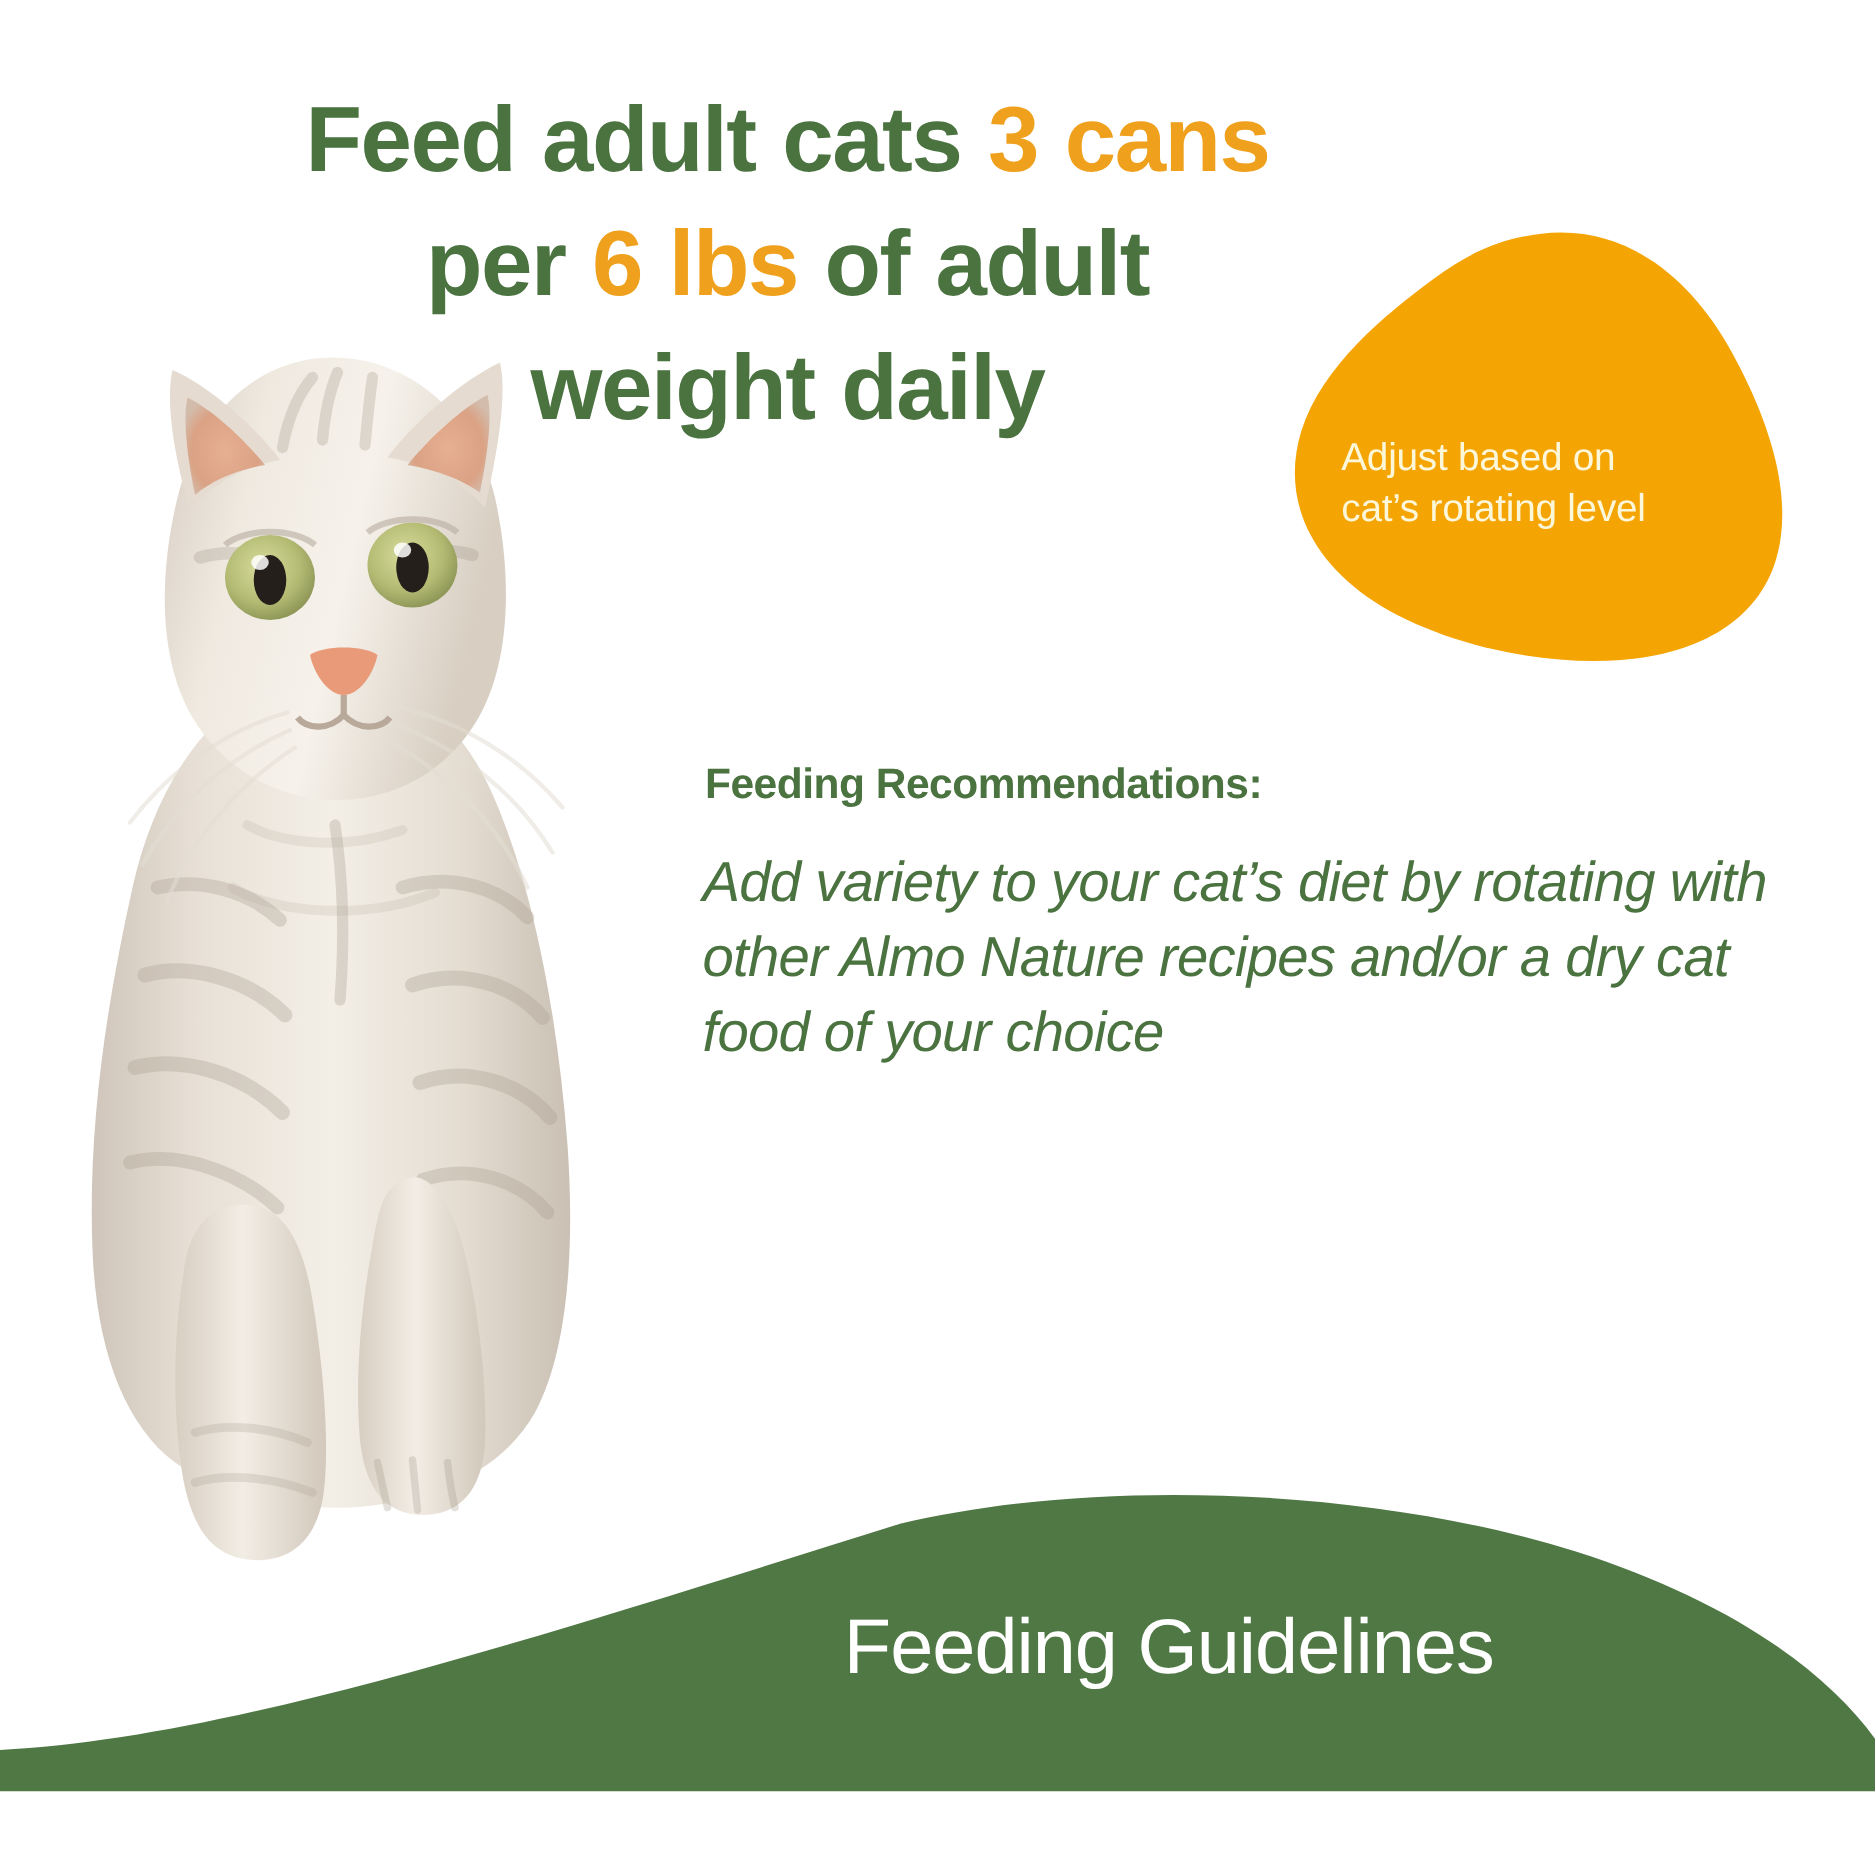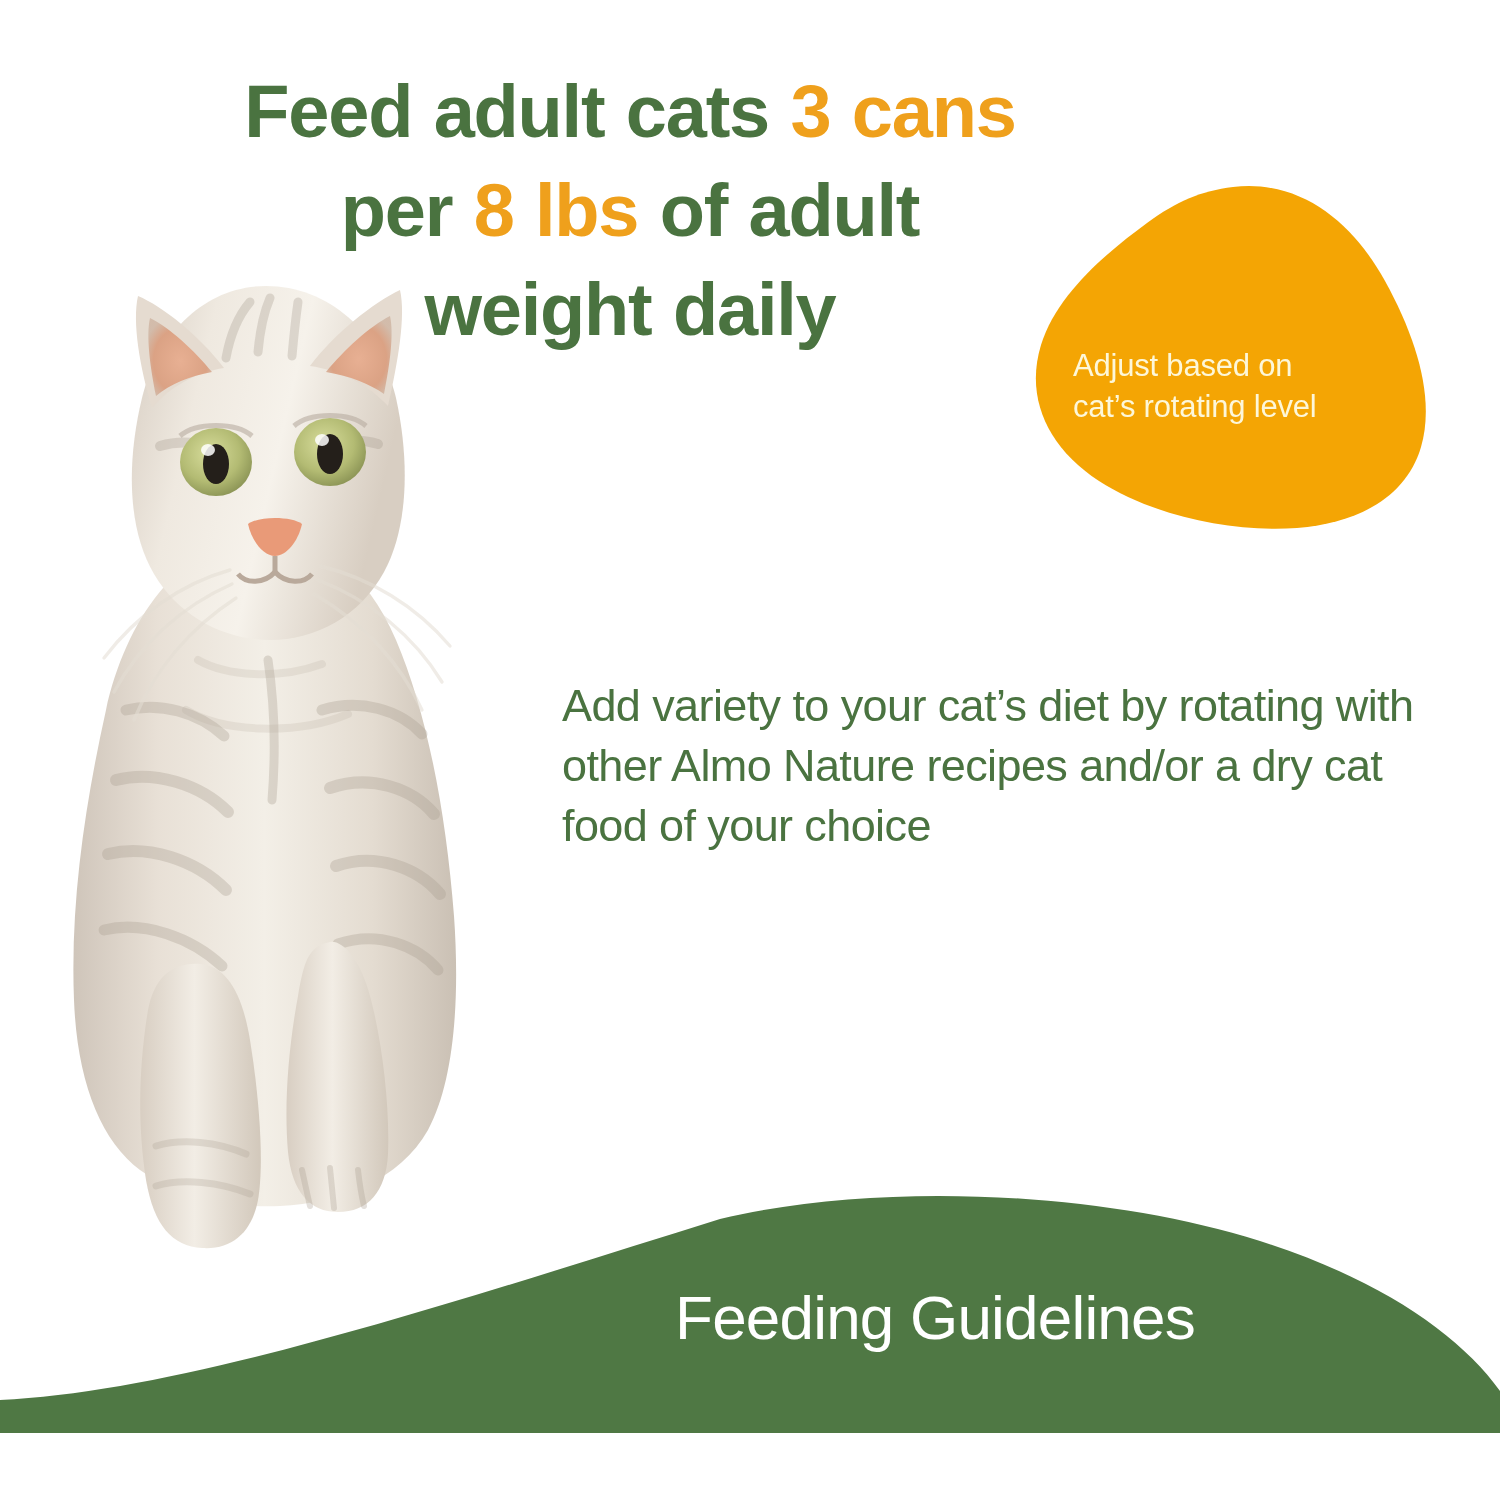--- a/index.html
+++ b/index.html
@@ -96,20 +96,21 @@
     position: absolute;
     left: 562px;
     top: 676px;
     width: 860px;
     font-family: "Liberation Sans", sans-serif;
     font-weight: 400;
     font-size: 45px;
     line-height: 1.33;
     letter-spacing: -0.6px;
     color: #4a7340;
+    font-style: italic;
   }
 
   
   .footer-wrap {
     position: absolute;
     left: 0;
     top: 1195px;
     width: 1500px;
     height: 250px;
   }
@@ -132,21 +133,21 @@
     transform: translateX(185px);
   }
 </style>
 </head>
 <body>
 
 <div id="canvas">
 
   <div class="headline">
     <span><span>Feed adult cats </span><span class="accent">3 cans</span></span><br>
-    <span><span>per </span><span class="accent">8 lbs</span><span> of adult</span></span><br>
+    <span><span>per </span><span class="accent">6 lbs</span><span> of adult</span></span><br>
     <span>weight daily</span>
   </div>
 
   <div class="blob-wrap">
     <svg class="blob-svg" viewBox="0 0 410 345" preserveAspectRatio="none">
       <path d="M198 2
                C266 -6 318 38 350 96
                C382 154 400 214 386 262
                C372 310 326 338 262 343
                C198 348 116 330 64 296
@@ -286,20 +287,21 @@
         <path d="M284 354 C332 382 370 422 392 470"></path>
       </g>
 
       <g opacity="0.2" fill="none" stroke="#b4a99b" stroke-linecap="round" stroke-width="8">
         <path d="M168 420 C196 436 248 440 292 424"></path>
         <path d="M156 470 C192 492 266 496 318 474"></path>
       </g>
     </svg>
   </div>
 
+  <div class="rec-title">Feeding Recommendations:</div>
   <div class="rec-body">Add variety to your cat’s diet by rotating with other Almo Nature recipes and/or a dry cat food of your choice</div>
 
   <div class="footer-wrap">
     <svg class="footer-svg" viewBox="0 0 1500 250" preserveAspectRatio="none">
       <path d="M0 205
                C180 196 420 118 720 24
                C880 -14 1100 -4 1260 46
                C1380 84 1460 140 1500 196
                L1500 238 L0 238 Z" fill="#4f7844"></path>
     </svg>

